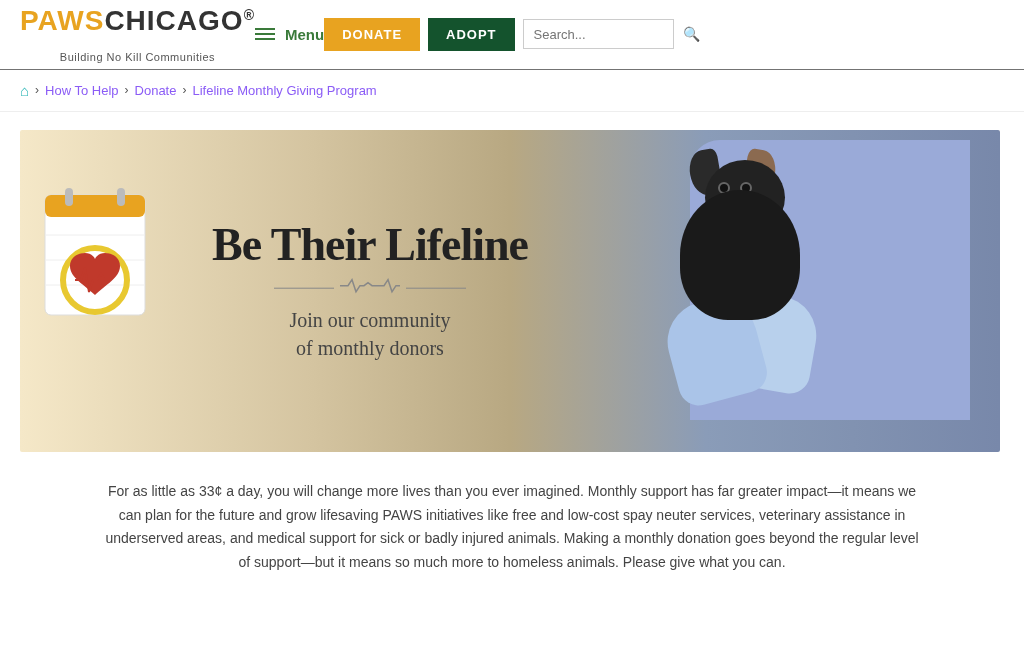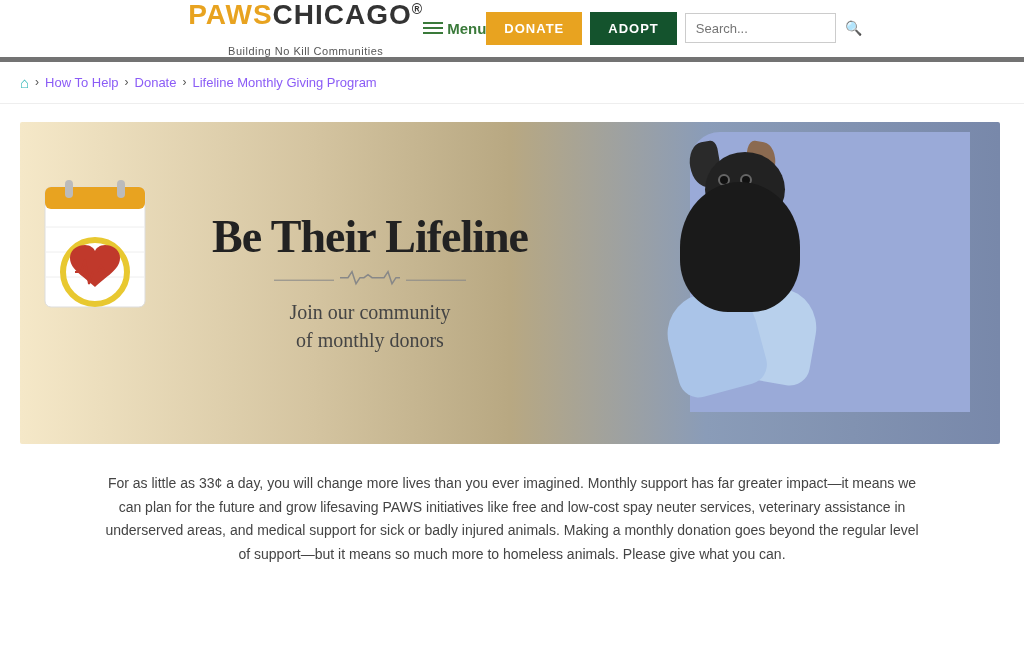--- a/index.html
+++ b/index.html
@@ -2,23 +2,23 @@
 <html><head>
   <meta charset="utf-8">
   <style>
     * { margin: 0; padding: 0; box-sizing: border-box; }
     body { font-family: Arial, sans-serif; background: #fff; width: 1024px; min-height: 650px; overflow-x: hidden; }
 
     
     .header {
       display: flex;
       align-items: center;
-      justify-content: center;
-      padding: 0 20px;
-      border-bottom: 5px solid #737373;
+      justify-content: flex-start;
+      padding: 6px 20px;
+      border-bottom: 1px solid #737373;
       background: #fff;
     }
     .logo-area {
       display: flex;
       flex-direction: column;
       line-height: 1.1;
     }
     .logo-text {
       font-size: 28px;
       font-weight: 900;
@@ -39,21 +39,21 @@
       font-size: 11px;
       color: #555;
       letter-spacing: 0.5px;
       margin-top: 14px;
       text-align: center;
     }
 
     .nav-menu {
       display: flex;
       align-items: center;
-      gap: 0;
+      gap: 6px;
       color: #3a7a3a;
       font-size: 15px;
       font-weight: 600;
       cursor: pointer;
     }
     .hamburger-icon {
       display: flex;
       flex-direction: column;
       gap: 3px;
       margin-right: 4px;

